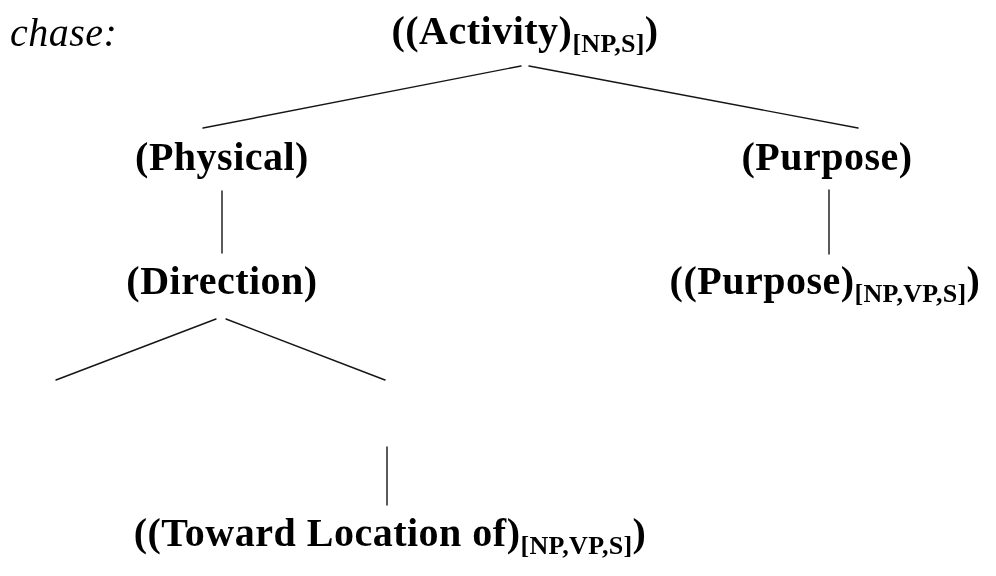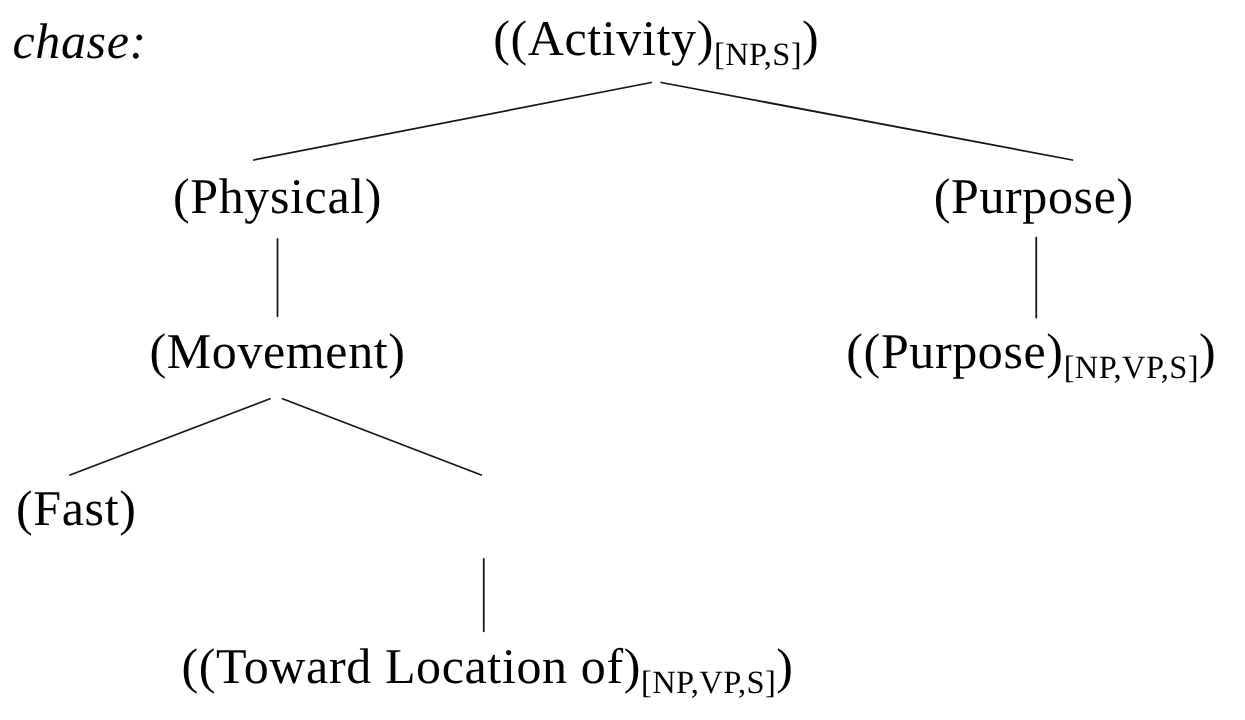--- a/index.html
+++ b/index.html
@@ -39,20 +39,21 @@
     letter-spacing: 0.5px;
     white-space: nowrap;
   }
   .node {
     position: absolute;
     transform: translateX(-50%);
     font-size: 40px;
     line-height: 1.1;
     letter-spacing: 0.5px;
     white-space: nowrap;
+    font-weight: bold;
   }
   .sub {
     font-size: 26px;
     line-height: 1;
     vertical-align: -8px;
     letter-spacing: 0.3px;
   }
 </style>
 </head>
 <body>
@@ -70,22 +71,21 @@
   </svg>
 
   <div class="lemma">chase:</div>
 
   <div class="node" style="left:525px; top:9px"><span>((Activity)</span><span class="sub">[NP,S]</span><span>)</span></div>
 
   <div class="node" style="left:827px; top:135px"><span>(Purpose)</span></div>
 
   <div class="node" style="left:222px; top:135px"><span>(Physical)</span></div>
 
-  <div class="node" style="left:222px; top:259px"><span>(Movement)</span></div>
+  <div class="node" style="left:222px; top:259px"><span>(Direction)</span></div>
 
   <div class="node" style="left:825px; top:259px"><span>((Purpose)</span><span class="sub">[NP,VP,S]</span><span>)</span></div>
 
-  <div class="node" style="left:61px; top:385px"><span>(Fast)</span></div>
 
 
   <div class="node" style="left:390px; top:511px"><span>((Toward Location of)</span><span class="sub">[NP,VP,S]</span><span>)</span></div>
 
 </div>
 
 </body></html>

